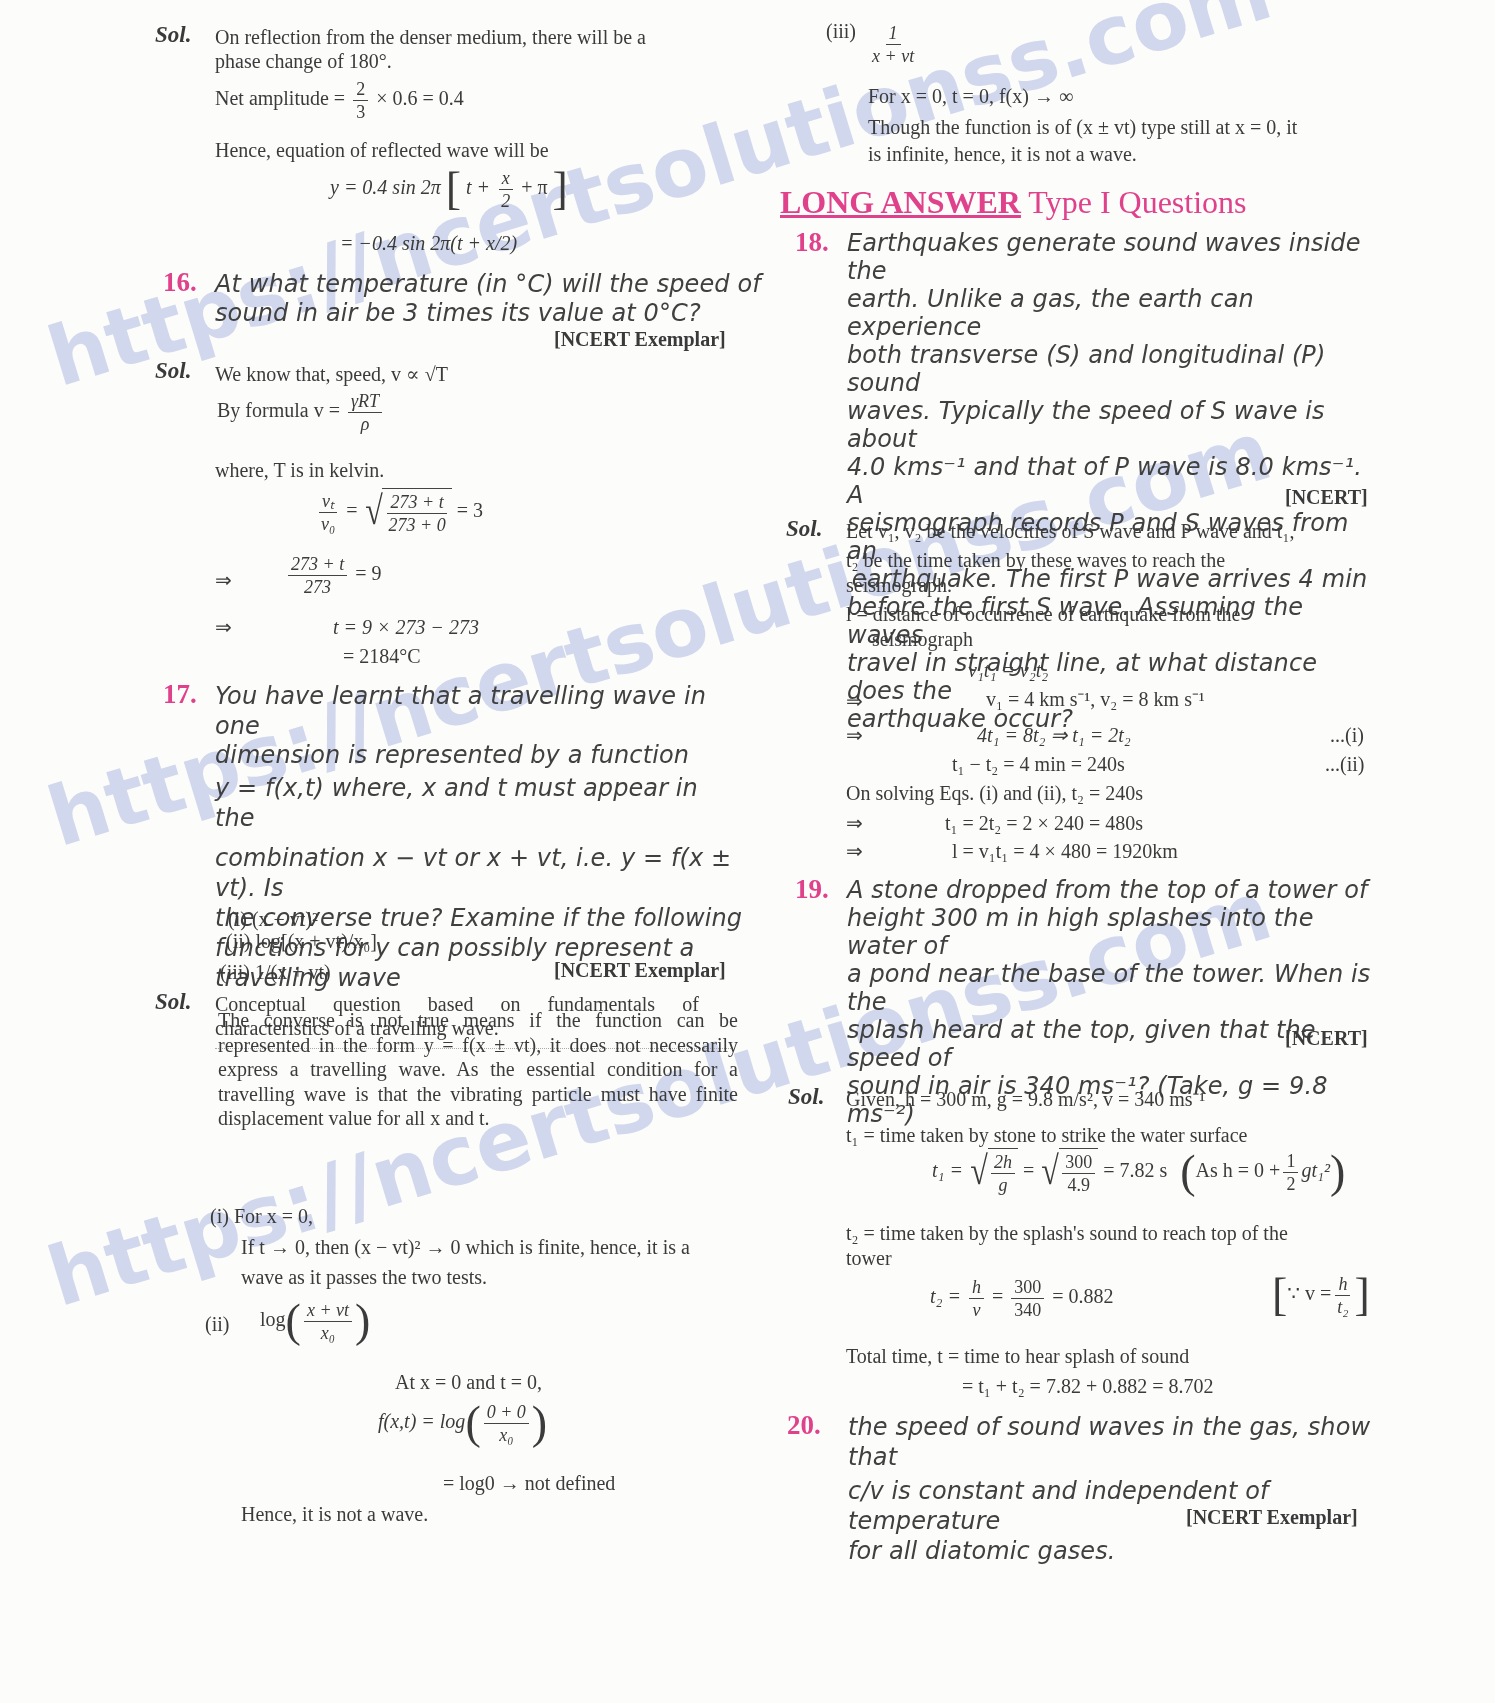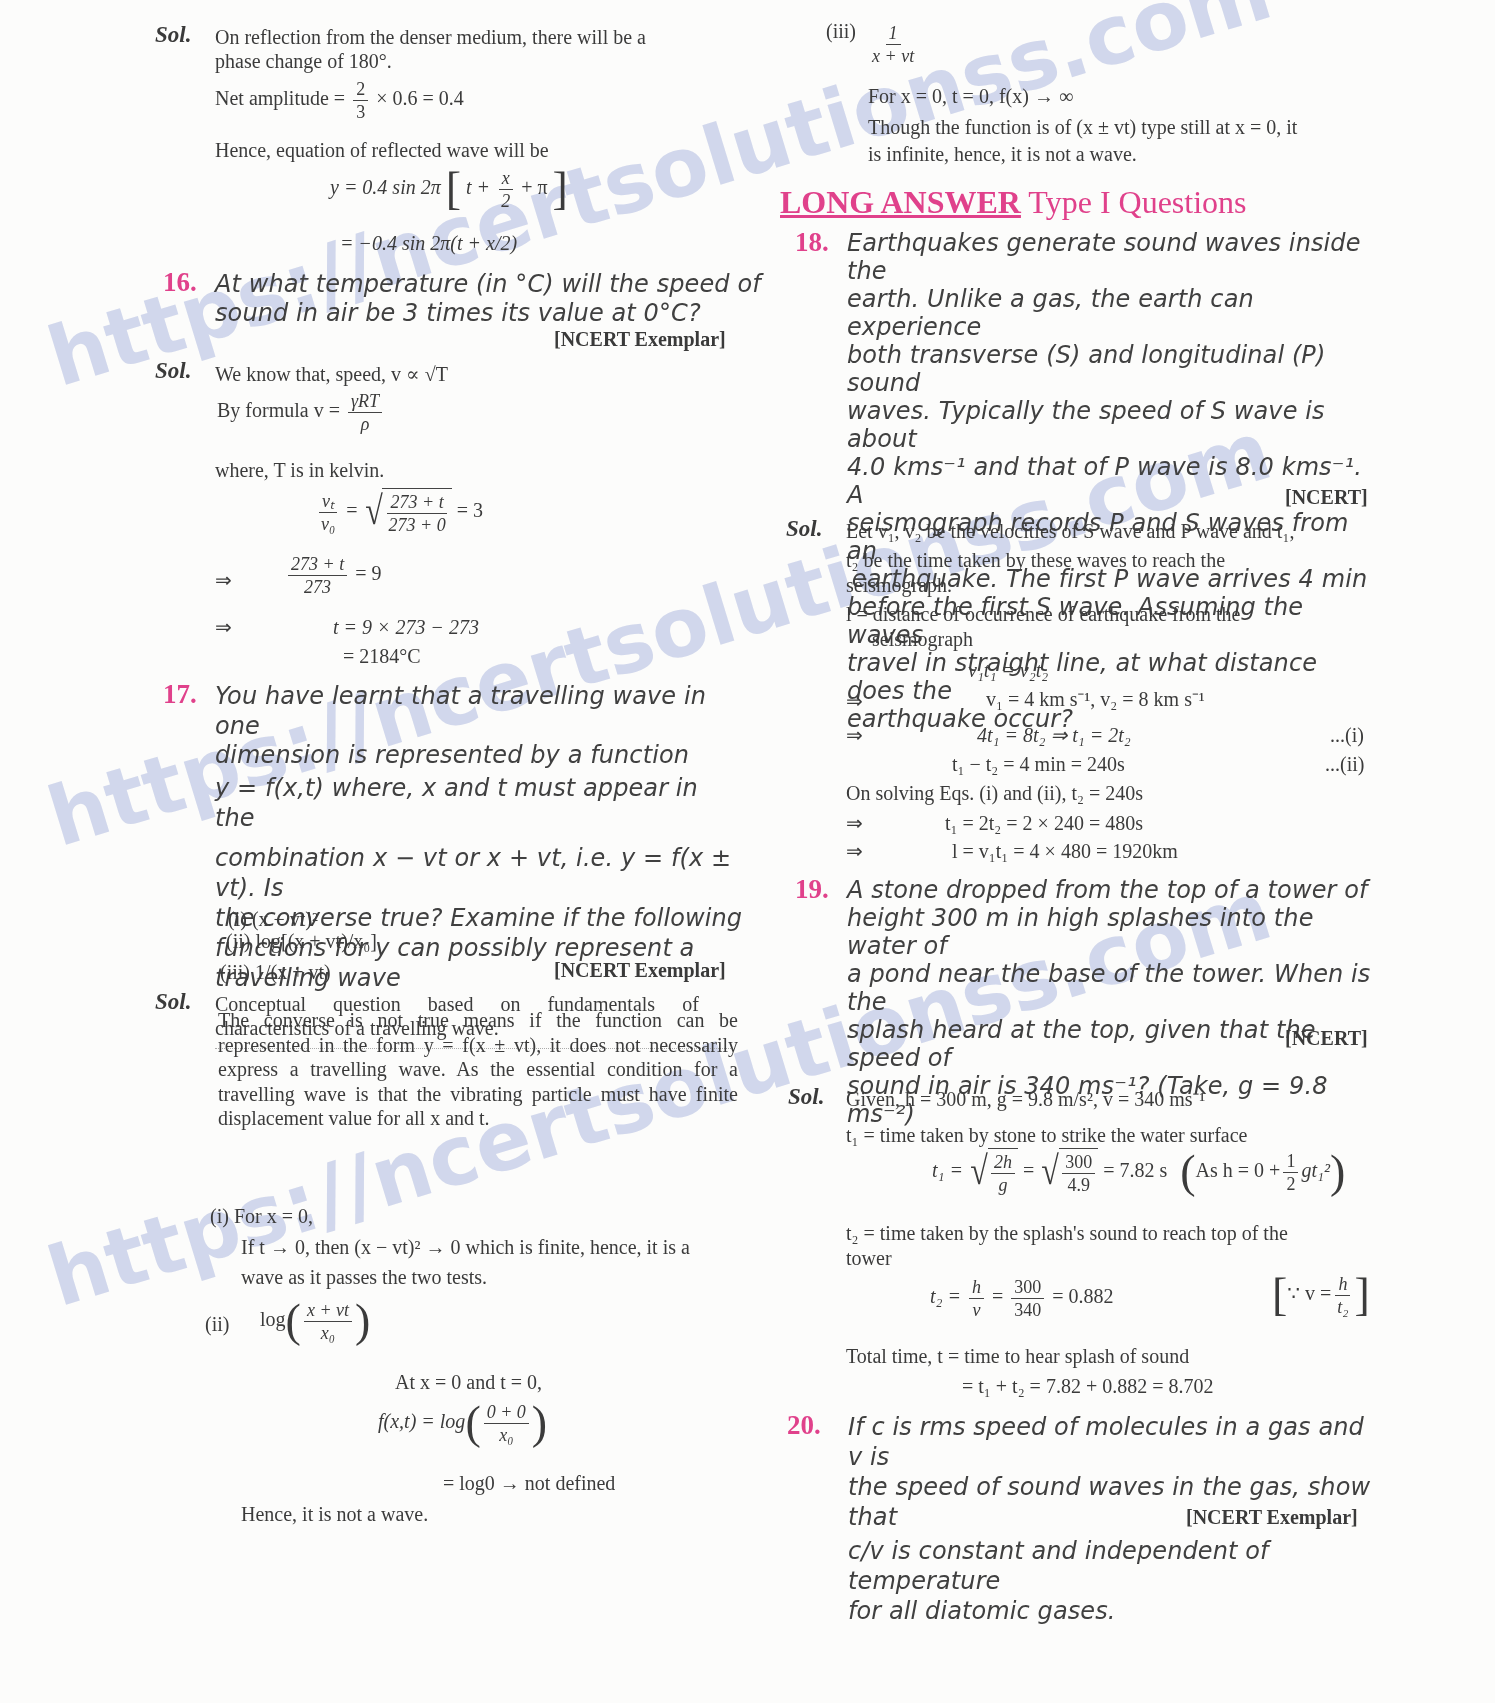--- a/index.html
+++ b/index.html
@@ -271,19 +271,18 @@
         <span class="num">h</span>
         <span class="den">t₂</span>
       </span><span class="paren-big">]</span>
   </div>
 
   <div class="abs txt" style="left:846px; top:1343px;">Total time, t = time to hear splash of sound</div>
   <div class="abs eq" style="left:962px; top:1373px;">= t₁ + t₂ = 7.82 + 0.882 = 8.702</div>
 
   <span class="abs qnum" style="left:787px; top:1410px;">20.</span>
   <div class="abs" style="left:848px; top:1412px; width:525px;">
-    <div class="q">If c is rms speed of molecules in a gas and v is</div>
     <div class="q">the speed of sound waves in the gas, show that</div>
     <div class="q" style="margin-top:4px;">c/v is constant and independent of temperature</div>
     <div class="q">for all diatomic gases.</div>
   </div>
   <div class="abs src" style="left:1186px; top:1506px;">[NCERT Exemplar]</div>
 </div>
 
 </body></html>

